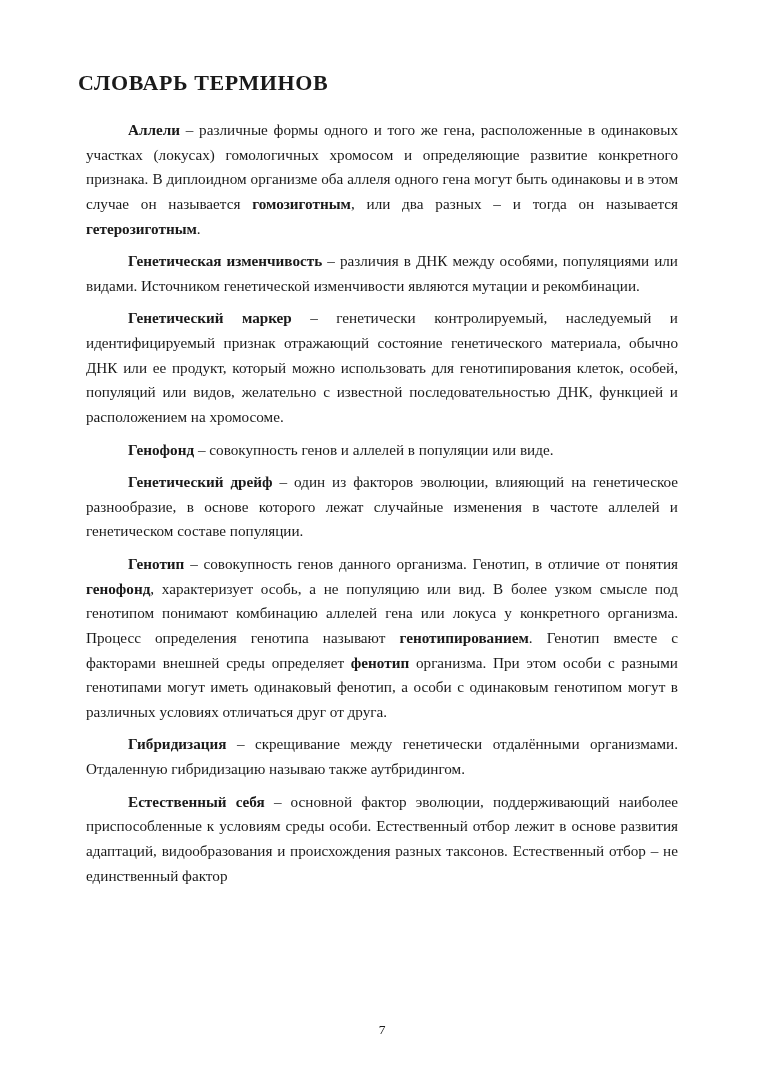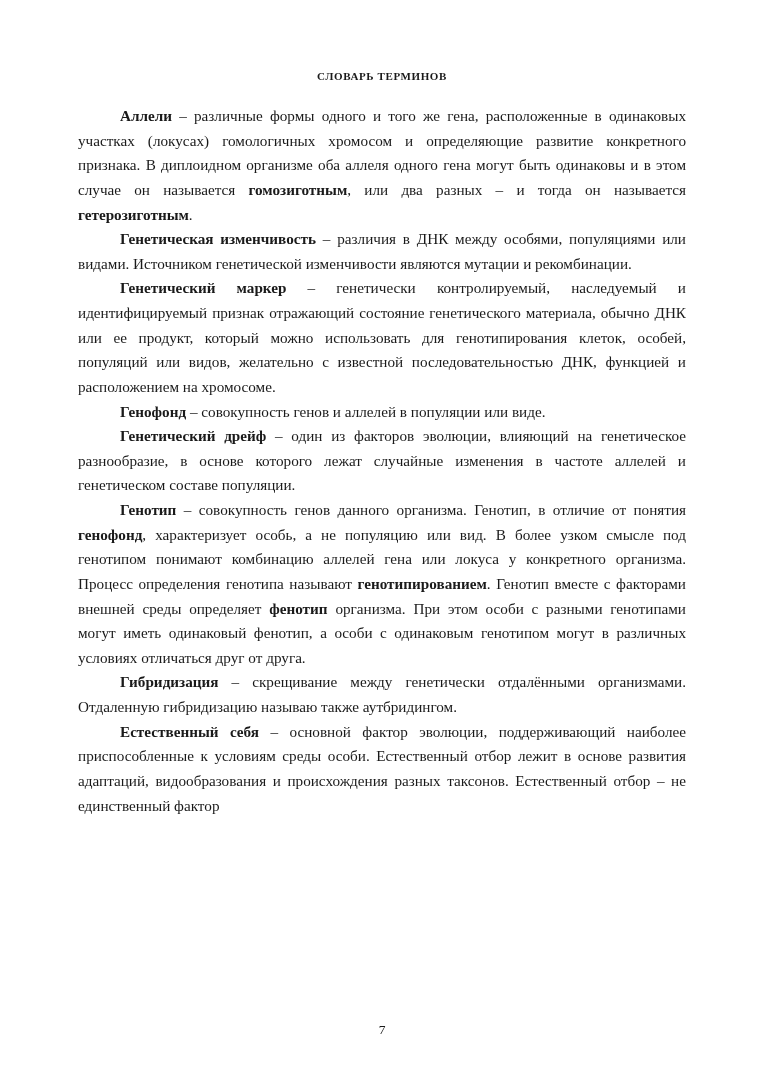--- a/index.html
+++ b/index.html
@@ -16,34 +16,34 @@
     overflow: hidden;
   }
   .page {
     width: 764px;
     height: 1080px;
     box-sizing: border-box;
     padding: 70px 78px 40px 78px;
     position: relative;
   }
   .doc-title {
-    text-align: center;
+    text-align: left;
     font-weight: bold;
-    font-size: 11px;
+    font-size: 22px;
     letter-spacing: 0.6px;
     margin: 0 0 22px 0;
   }
   .body-text {
     font-size: 15.2px;
     line-height: 1.62;
     text-align: justify;
     text-justify: inter-word;
   }
   .para {
-    margin: 0;
+    margin: 8px;
     text-indent: 42px;
     text-align: justify;
   }
   .para b {
     font-weight: bold;
   }
   .page-number {
     position: absolute;
     bottom: 42px;
     left: 0;

